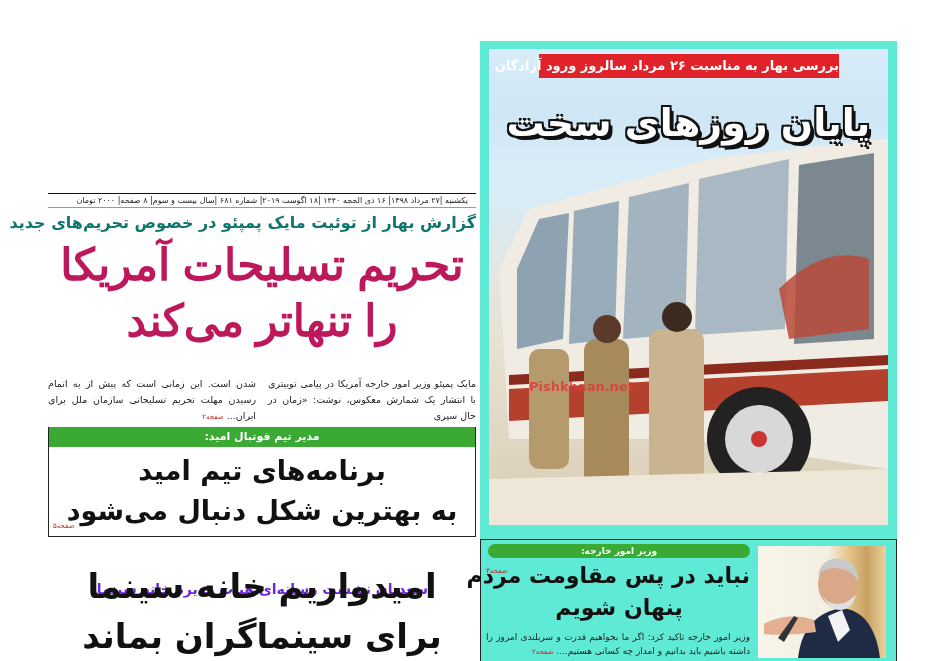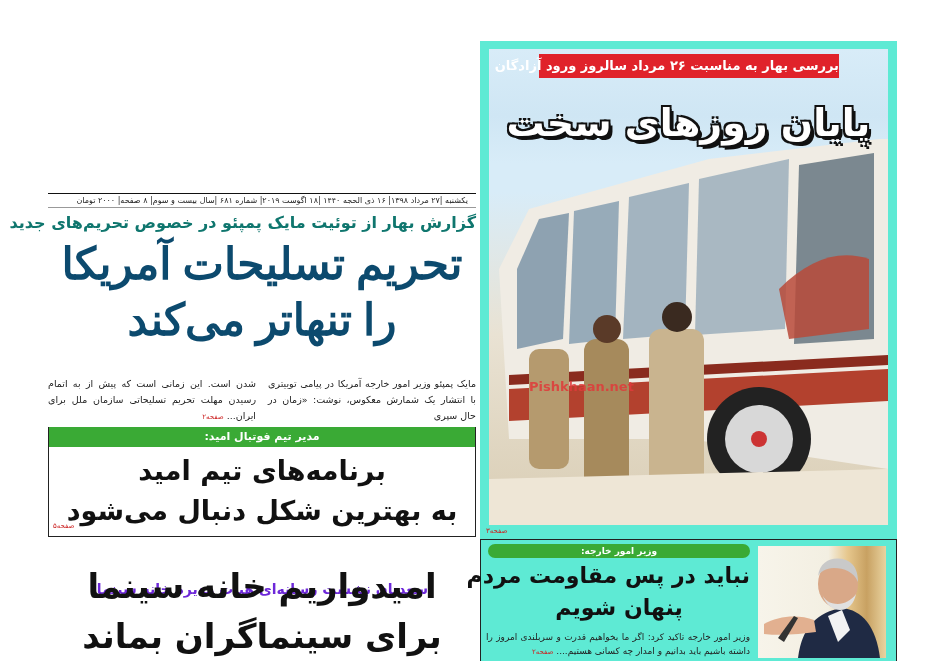--- a/index.html
+++ b/index.html
@@ -13,29 +13,29 @@
 
     .masthead { position: absolute; left: 0; top: 0; width: 428px; height: 152px; background: #f1f1f1; overflow: hidden; }
     .logo-svg { position: absolute; left: 0; top: 0; width: 428px; height: 152px; }
     .mast-tag { position: absolute; left: 150px; top: 36px; width: 140px; text-align: center; font-weight: bold; color: #222; }
     .mast-tag .l1 { font-size: 12px; line-height: 16px; }
     .mast-tag .l2 { font-size: 12px; line-height: 16px; }
 
     .dateline { position: absolute; left: 0; top: 152px; width: 428px; height: 15px; border-top: 1.5px solid #111; border-bottom: 1px solid #999; font-size: 8px; line-height: 13px; padding-right: 8px; color: #222; white-space: nowrap; overflow: hidden; }
 
     .kicker { position: absolute; left: 0; top: 172px; width: 428px; text-align: center; font-size: 16px; font-weight: bold; color: #0f766e; white-space: nowrap; }
-    .main-head { position: absolute; left: 0; top: 196px; width: 428px; text-align: center; font-family: Liberation Serif, serif; font-weight: bold; color: #0c4a6e; }
+    .main-head { position: absolute; left: 0; top: 196px; width: 428px; text-align: center; font-family: Liberation Sans, sans-serif; font-weight: bold; color: #be185d; }
     .main-head .h1 { font-size: 44px; line-height: 56px; letter-spacing: -1px; white-space: nowrap; }
     .main-head .h2 { font-size: 44px; line-height: 56px; letter-spacing: -1px; white-space: nowrap; }
 
     .lead { position: absolute; left: 0; top: 335px; width: 428px; height: 50px; font-size: 9.5px; line-height: 16px; color: #222; }
     .lead .col { position: absolute; top: 0; width: 208px; text-align: justify; }
     .lead .col.r { right: 0; }
     .lead .col.l { left: 0; }
-    .pageref { color: #c22; font-size: 7px; }
+    .pageref { color: #c22; font-size: 7px; margin-top: 40px; }
 
     .omid-box { position: absolute; left: 0; top: 386px; width: 428px; height: 110px; border: 1.5px solid #222; border-top: none; padding-left: 32px; }
     .omid-bar { position: absolute; left: 0; top: 0; width: 426px; height: 20px; background: #3aaa35; color: #fff; text-align: center; font-size: 11px; line-height: 20px; font-weight: bold; }
     .omid-head { position: absolute; left: 0; top: 24px; width: 426px; text-align: center; font-weight: bold; font-size: 27px; line-height: 40px; color: #111; white-space: nowrap; }
     .omid-ref { position: absolute; left: 4px; bottom: 6px; }
 
     .cinema-kicker { position: absolute; left: 0; top: 500px; width: 428px; text-align: center; font-size: 14px; font-weight: bold; color: #6d28d9; white-space: nowrap; margin-top: 40px; }
     .cinema-head { position: absolute; left: 0; top: 520px; width: 428px; text-align: center; font-weight: bold; font-size: 34px; line-height: 50px; letter-spacing: -1px; color: #111; white-space: nowrap; }
 
     

